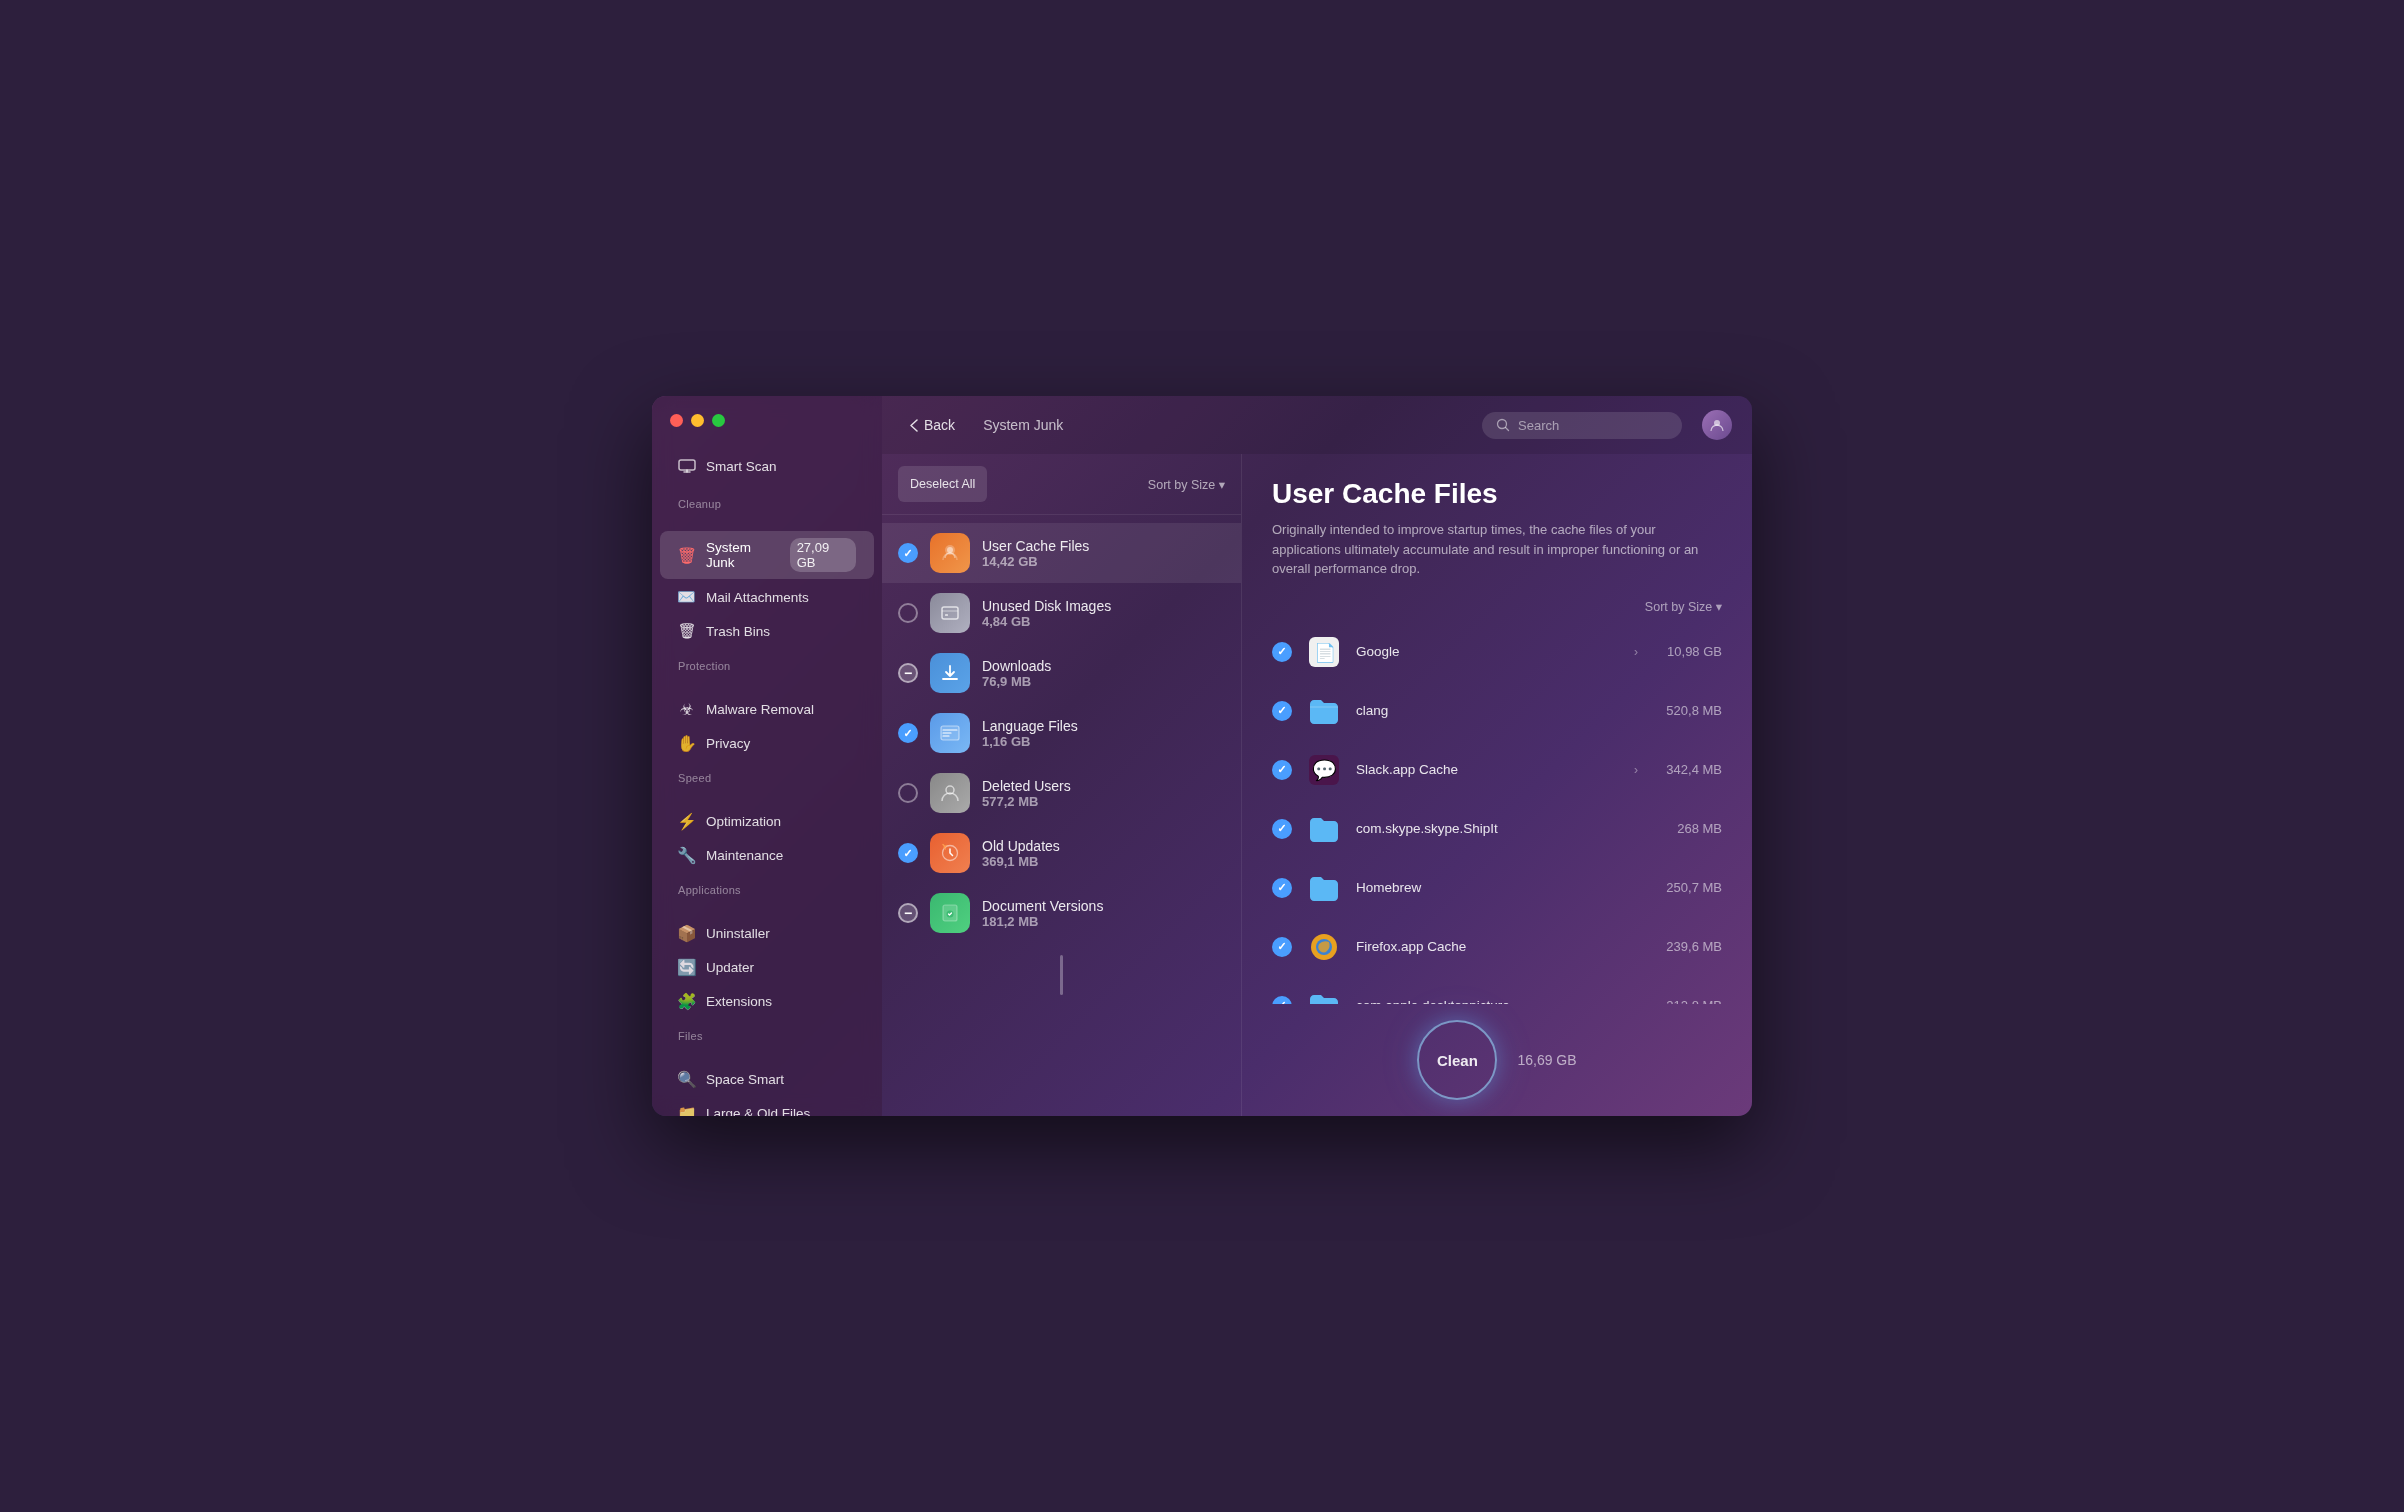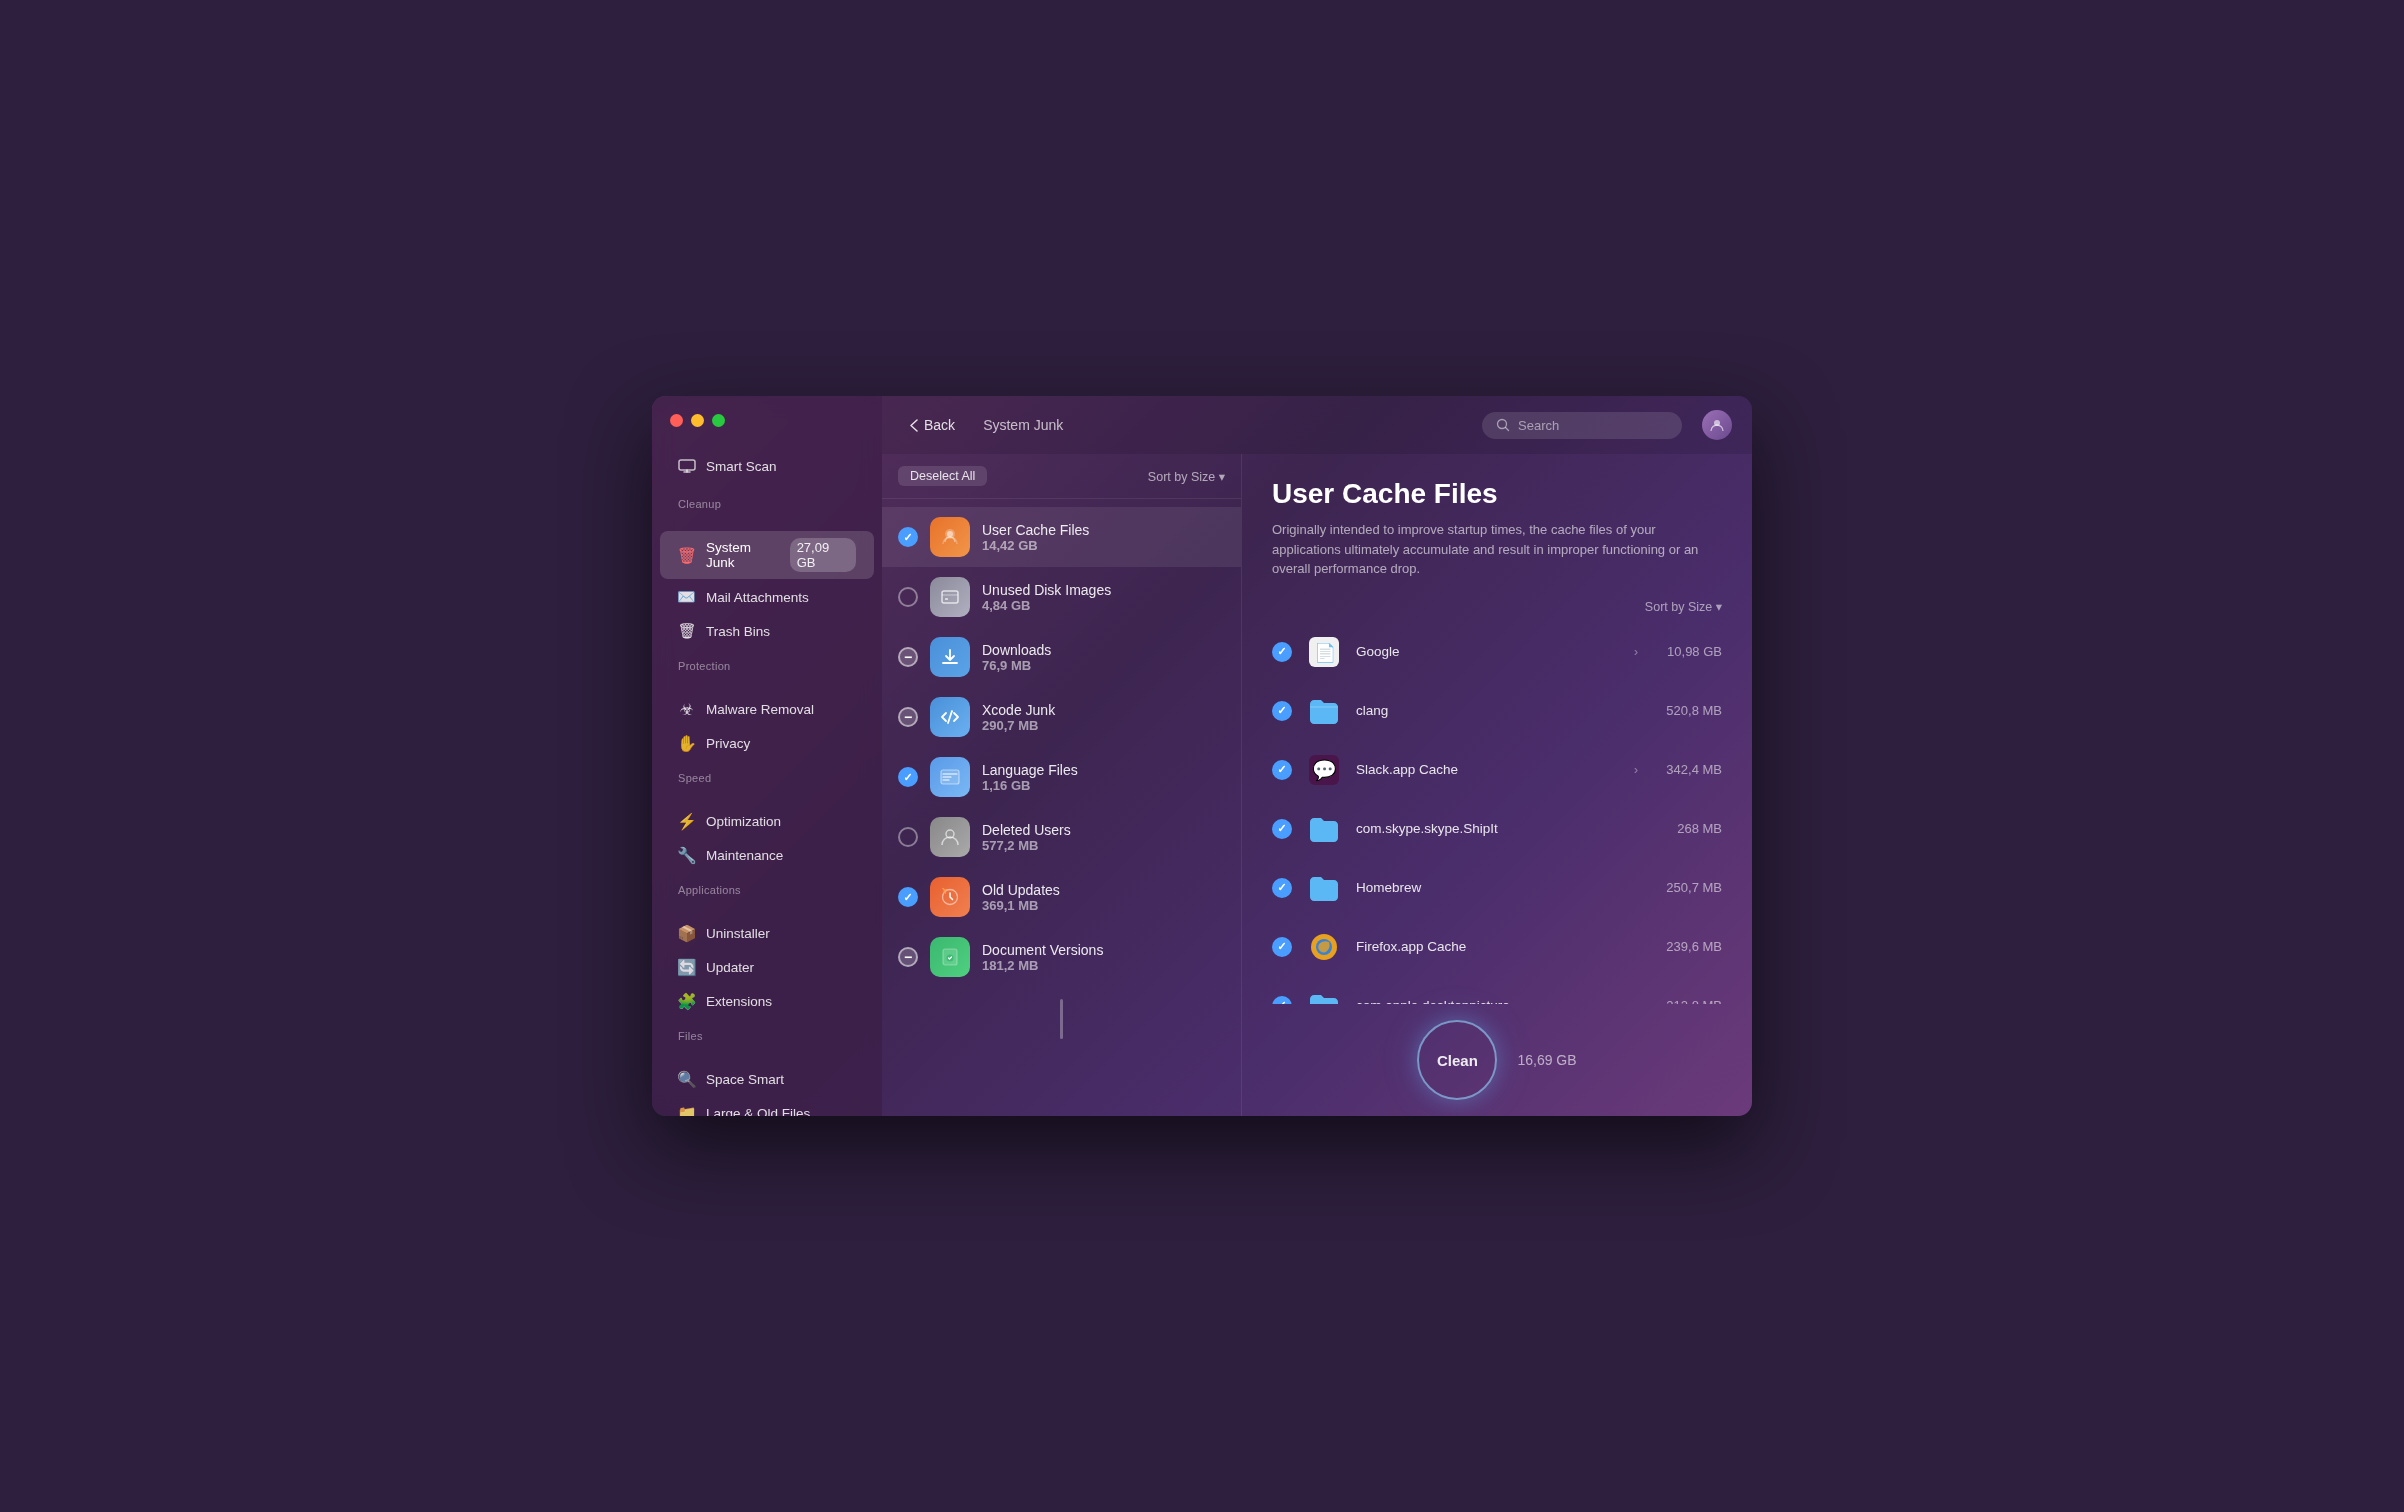--- a/index.html
+++ b/index.html
@@ -171,21 +171,21 @@
       align-items: center;
       justify-content: space-between;
       padding: 12px 16px;
       border-bottom: 1px solid rgba(255,255,255,0.08);
     }
     .deselect-all-btn {
       background: rgba(255,255,255,0.12);
       border: none;
       color: rgba(255,255,255,0.85);
       font-size: 12.5px;
-      padding: 3px 12px;
+      padding: 11px 12px;
       border-radius: 6px;
       cursor: pointer;
     }
     .sort-btn {
       background: none;
       border: none;
       color: rgba(255,255,255,0.6);
       font-size: 12.5px;
       cursor: pointer;
     }
@@ -626,34 +626,20 @@
                 <path d="M11 4v10M7 10l4 4 4-4" stroke="white" stroke-width="1.8" stroke-linecap="round" stroke-linejoin="round"></path>
                 <path d="M4 17h14" stroke="white" stroke-width="1.8" stroke-linecap="round"></path>
               </svg>
             </div>
             <div class="list-item-info">
               <div class="list-item-name">Downloads</div>
               <div class="list-item-size">76,9 MB</div>
             </div>
           </div>
 
-          <div class="list-item">
-            <div class="checkbox partial"></div>
-            <div class="icon-xcode">
-              <svg width="22" height="22" viewBox="0 0 22 22" fill="none">
-                <path d="M7 7l-4 4 4 4" stroke="white" stroke-width="1.8" stroke-linecap="round" stroke-linejoin="round"></path>
-                <path d="M15 7l4 4-4 4" stroke="white" stroke-width="1.8" stroke-linecap="round" stroke-linejoin="round"></path>
-                <path d="M13 5l-4 12" stroke="white" stroke-width="1.8" stroke-linecap="round"></path>
-              </svg>
-            </div>
-            <div class="list-item-info">
-              <div class="list-item-name">Xcode Junk</div>
-              <div class="list-item-size">290,7 MB</div>
-            </div>
-          </div>
 
           <div class="list-item">
             <div class="checkbox checked"></div>
             <div class="icon-lang">
               <svg width="22" height="22" viewBox="0 0 22 22" fill="none">
                 <rect x="2" y="4" width="18" height="14" rx="2" fill="rgba(255,255,255,0.15)" stroke="rgba(255,255,255,0.5)" stroke-width="1.2"></rect>
                 <path d="M4 8h14M4 11h8M4 14h6" stroke="white" stroke-width="1.2" stroke-linecap="round"></path>
               </svg>
             </div>
             <div class="list-item-info">

